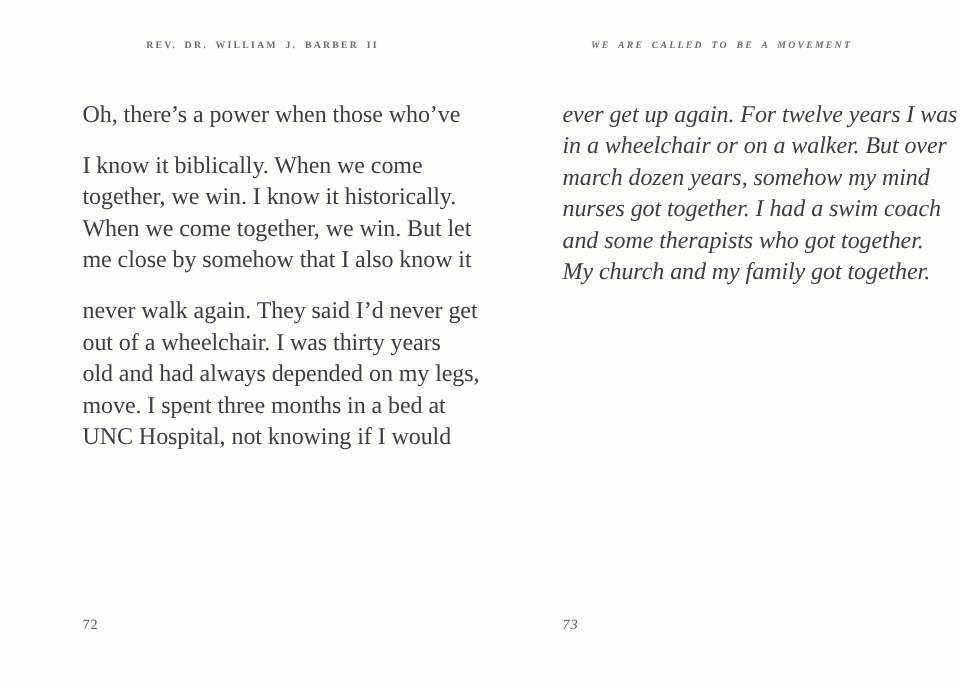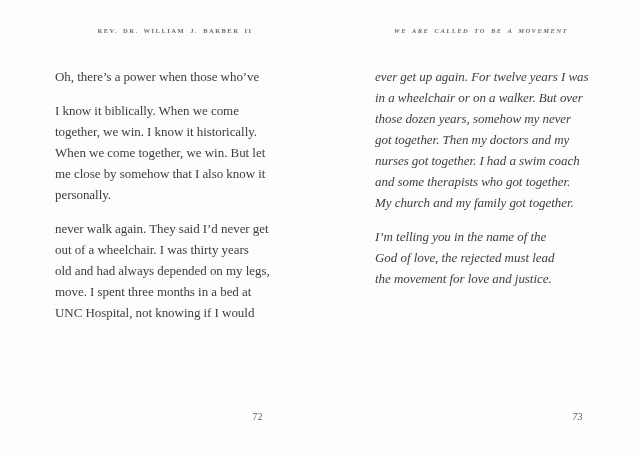--- a/index.html
+++ b/index.html
@@ -43,32 +43,32 @@
   .page-body {
     position: absolute;
     top: 66px;
     left: 0;
     right: 0;
   }
   .paragraph {
     margin: 0 0 13px 0;
   }
   .line {
-    font-size: 13px;
+    font-size: 16px;
     line-height: 21px;
     letter-spacing: -0.05px;
     color: #3e3e40;
     white-space: nowrap;
   }
   .page-number {
     position: absolute;
     top: 412px;
     left: 0;
-    right: 4px;
-    text-align: right;
+    right: 16px;
+    text-align: left;
     font-size: 9.5px;
     letter-spacing: 0.5px;
     color: #58585a;
   }
 </style>
 </head>
 <body>
 
 <div class="spread">
 
@@ -76,49 +76,42 @@
     <div class="running-header">REV. DR. WILLIAM J. BARBER II</div>
     <div class="page-body">
         <div class="paragraph">
           <div class="line">Oh, there’s a power when those who’ve</div>
         </div>
         <div class="paragraph">
           <div class="line">I know it biblically. When we come</div>
           <div class="line">together, we win. I know it historically.</div>
           <div class="line">When we come together, we win. But let</div>
           <div class="line">me close by somehow that I also know it</div>
-          <div class="line">personally.</div>
         </div>
         <div class="paragraph">
           <div class="line">never walk again. They said I’d never get</div>
           <div class="line">out of a wheelchair. I was thirty years</div>
           <div class="line">old and had always depended on my legs,</div>
           <div class="line">move. I spent three months in a bed at</div>
           <div class="line">UNC Hospital, not knowing if I would</div>
         </div>
       </div>
     <div class="page-number">72</div>
   </div>
 
   <div class="page right">
     <div class="running-header">WE ARE CALLED TO BE A MOVEMENT</div>
     <div class="page-body">
         <div class="paragraph">
           <div class="line">ever get up again. For twelve years I was</div>
           <div class="line">in a wheelchair or on a walker. But over</div>
-          <div class="line">those dozen years, somehow my never</div>
-          <div class="line">got together. Then my doctors and my</div>
+          <div class="line">march dozen years, somehow my mind</div>
           <div class="line">nurses got together. I had a swim coach</div>
           <div class="line">and some therapists who got together.</div>
           <div class="line">My church and my family got together.</div>
         </div>
         <div class="paragraph">
-        </div>
-        <div class="paragraph">
-          <div class="line">I’m telling you in the name of the</div>
-          <div class="line">God of love, the rejected must lead</div>
-          <div class="line">the movement for love and justice.</div>
         </div>
       </div>
     <div class="page-number">73</div>
   </div>
 
 </div>
 
 </body></html>

